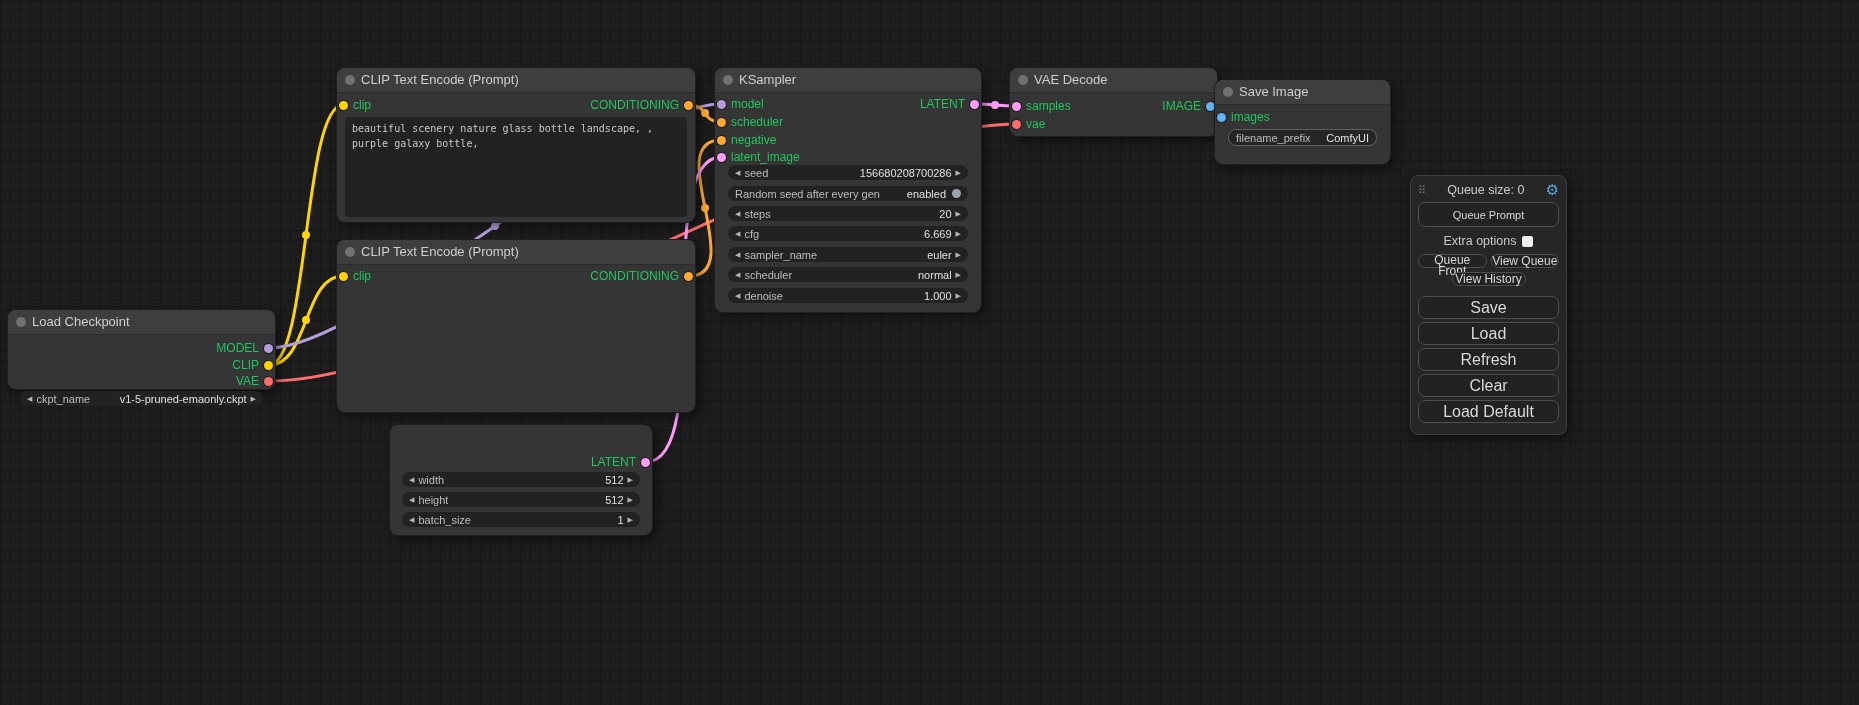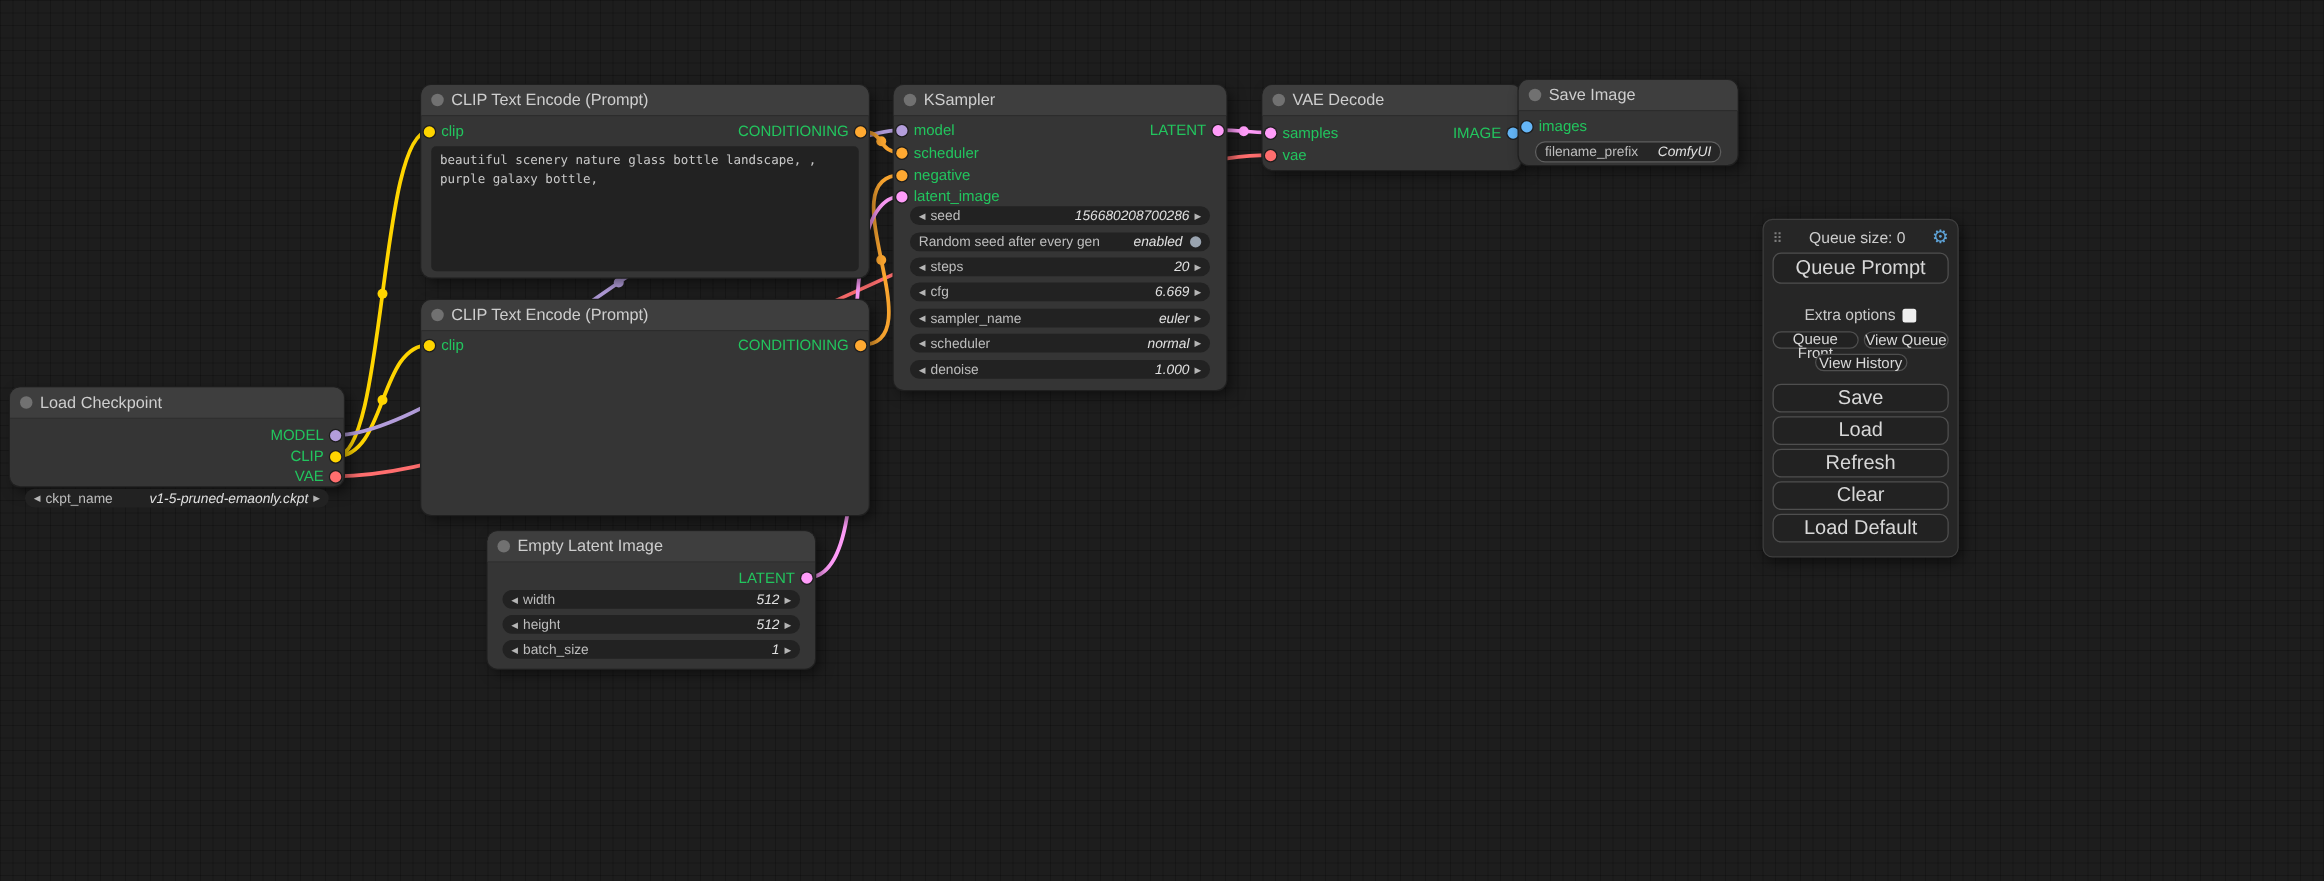--- a/index.html
+++ b/index.html
@@ -34,21 +34,21 @@
   .c-model{background:#B39DDB;} .c-clip{background:#FFD500;} .c-vae{background:#FF6E6E;}
   .c-cond{background:#FFA931;} .c-latent{background:#FF9CF9;} .c-image{background:#64B5F6;}
 
   .widget{
     position:absolute;height:15px;border-radius:8px;background:#222;
     display:flex;align-items:center;gap:4px;padding:0 7px;
     font-size:11px;color:#cfcfcf;white-space:nowrap;overflow:hidden;
   }
   .widget .arr{font-size:7px;color:#b5b5b5;flex:0 0 auto;}
   .widget .lab{color:#bdbdbd;overflow:hidden;text-overflow:ellipsis;}
-  .widget .val{margin-left:auto;color:#e0e0e0;font-style:italic;}
+  .widget .val{margin-left:auto;color:#e0e0e0;}
   .widget.textw{border:1px solid #5e5e5e;background:#262626;}
   .tdot{width:9px;height:9px;border-radius:50%;background:#9aa4b0;flex:0 0 auto;margin-left:2px;}
 
   .ta{
     position:absolute;background:#222;border-radius:4px;padding:5px 7px;
     font-family:"DejaVu Sans Mono",monospace;font-size:10px;line-height:1.45;
     color:#c9c9c9;white-space:pre-wrap;overflow:hidden;box-sizing:border-box;
   }
 
   .menu-panel{
@@ -57,21 +57,21 @@
     padding:5px 7px 8px;box-shadow:2px 3px 10px rgba(0,0,0,.55);
   }
   .menu-header{display:flex;align-items:center;justify-content:space-between;height:18px;margin-bottom:3px;}
   .drag-handle{color:#7c7c7c;font-size:11px;cursor:grab;}
   .queue-size{color:#cccccc;font-size:12.5px;}
   .gear{color:#5ea4d9;font-size:15px;cursor:pointer;line-height:16px;}
   .menu-panel button{
     background:#222;border:1px solid #4f4f4f;color:#d8d8d8;border-radius:7px;
     font-family:"Liberation Sans",sans-serif;cursor:pointer;display:block;
   }
-  .btn-queue{width:100%;height:25px;font-size:16px;margin-bottom:18px;}
+  .btn-queue{width:100%;height:25px;font-size:11px;margin-bottom:7px;}
   .extra-row{display:flex;align-items:center;justify-content:center;gap:6px;
     color:#c9c9c9;font-size:12.5px;height:14px;margin-bottom:6px;}
   .checkbox{width:11px;height:11px;background:#efefef;border-radius:2px;display:inline-block;cursor:pointer;}
   .small-row{display:flex;gap:4px;margin-bottom:4px;justify-content:center;}
   .btn-small{flex:1;height:14px;font-size:12px;border-radius:9px;padding:0;color:#c9c9c9;line-height:11px;}
   .btn-small.vh{flex:0 0 74px;}
   .btn-act{width:100%;height:23px;font-size:16px;margin-bottom:3px;}
   .btn-act.first{margin-top:10px;}
 </style>
 </head>
@@ -150,24 +150,20 @@
       <span class="pdot c-clip"></span>
       <span>clip</span>
     </div>
     <div class="pout" style="top:31.5px">
       <span>CONDITIONING</span>
       <span class="pdot c-cond"></span>
     </div>
   </div>
 
   <div class="node" style="left:390px;top:425px;width:262px;height:110px">
-    <div class="ntitle">
-      <span class="cdot"></span>
-      <span>Empty Latent Image</span>
-    </div>
     <div class="pout" style="top:32.5px">
       <span>LATENT</span>
       <span class="pdot c-latent"></span>
     </div>
     <div class="widget" style="left:12px;right:12px;top:47px">
       <span class="arr">◀</span>
       <span class="lab">width</span>
       <span class="val">512</span>
       <span class="arr">▶</span>
     </div>
@@ -265,21 +261,21 @@
     <div class="pin" style="top:51.5px">
       <span class="pdot c-vae"></span>
       <span>vae</span>
     </div>
     <div class="pout" style="top:33.5px">
       <span>IMAGE</span>
       <span class="pdot c-image"></span>
     </div>
   </div>
 
-  <div class="node" style="left:1215px;top:64px;width:175px;height:68px">
+  <div class="node" style="left:1215px;top:80px;width:175px;height:84px">
     <div class="ntitle">
       <span class="cdot"></span>
       <span>Save Image</span>
     </div>
     <div class="pin" style="top:32.5px">
       <span class="pdot c-image"></span>
       <span>images</span>
     </div>
     <div class="widget textw" style="left:13px;right:13px;top:49px">
       <span class="lab">filename_prefix</span>

